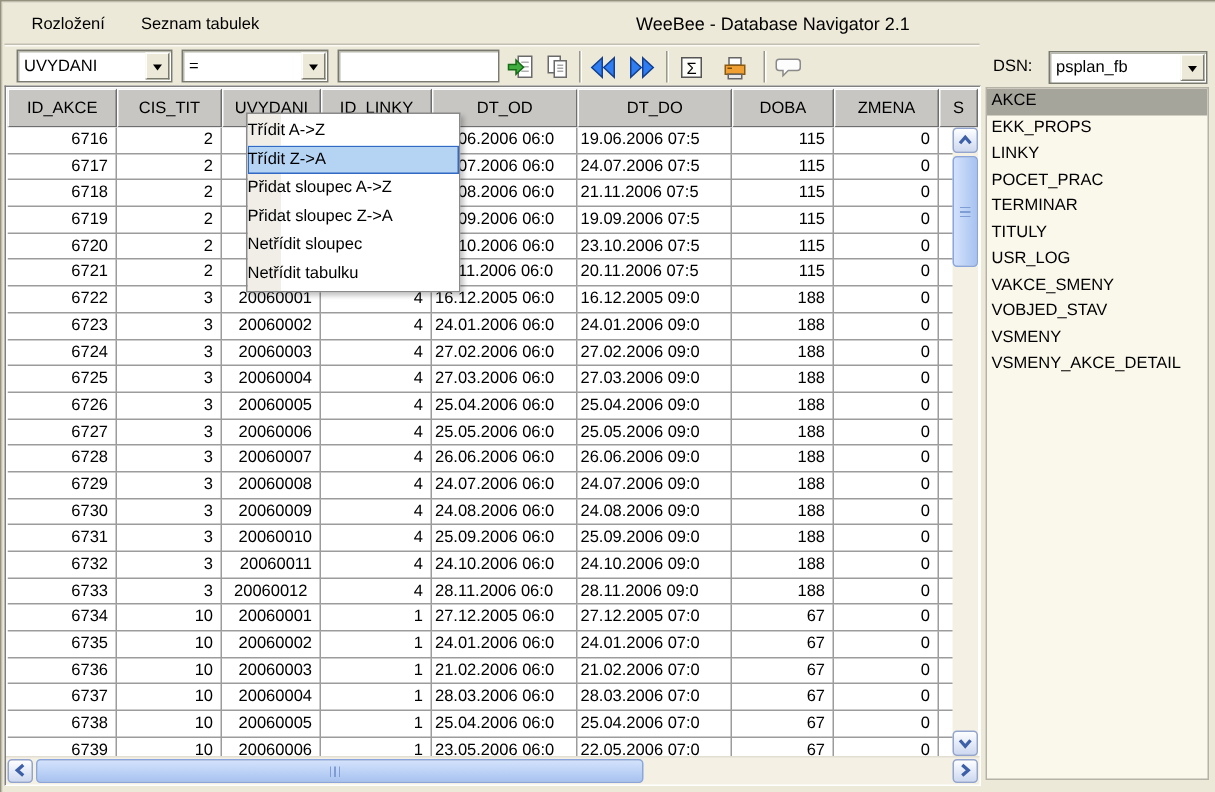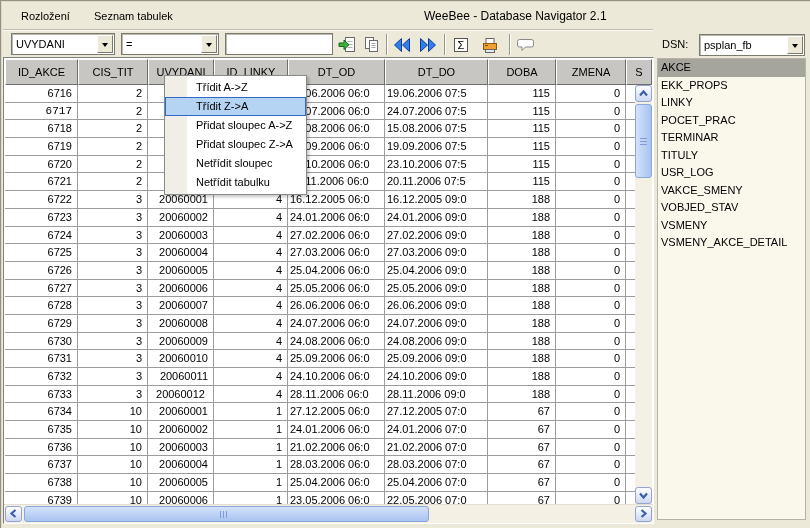--- a/index.html
+++ b/index.html
@@ -61,21 +61,21 @@
   .dsncombo{left:698px;width:106px;}
   .tablelist{position:absolute;left:656px;top:57px;width:149px;height:462px;box-sizing:border-box;
              background:#faf7eb;border:1px solid #b5b2a6;overflow:hidden;}
   .litem{height:17.5px;line-height:17.5px;padding-left:3px;white-space:nowrap;font-size:11px;}
   .litem.sel{background:#a6a59c;}
 
   
   .ctxmenu{position:absolute;left:163px;top:74px;width:143px;box-sizing:border-box;z-index:9;
            background:linear-gradient(90deg,#f0eee7 0,#f0eee7 22px,#ffffff 22px);
            border:1px solid #8a8a8a;box-shadow:2px 2px 3px rgba(0,0,0,.22);padding:2px 0;}
-  .citem{height:19px;line-height:19px;padding-left:31px;white-space:nowrap;position:relative;}
+  .citem{height:19px;line-height:19px;white-space:nowrap;position:relative;}
   .citem.hot{background:#b5d3f3;box-shadow:inset 0 0 0 1px #3169c5;}
   svg{display:block;}
 </style>
 </head>
 <body>
 
 <div class="win">
 
   <div class="menubar">
     <span class="mitem">Rozložení</span>
@@ -166,37 +166,37 @@
           <div class="gcell" style="width: 70px; text-align: right;">2</div>
           <div class="gcell" style="width: 66px; text-align: right;"></div>
           <div class="gcell" style="width: 74px; text-align: right;"></div>
           <div class="gcell" style="width: 97px; text-align: left; padding-left: 2px;">19.06.2006 06:0</div>
           <div class="gcell" style="width: 103px; text-align: left; padding-left: 2px;">19.06.2006 07:5</div>
           <div class="gcell" style="width: 68px; text-align: right;">115</div>
           <div class="gcell" style="width: 70px; text-align: right;">0</div>
           <div class="gcell" style="width: 26px; text-align: center;"></div>
         </div>
         <div class="grow">
-          <div class="gcell" style="width: 73px; text-align: right; font-family: Liberation Mono, monospace;">6717</div>
+          <div class="gcell" style="width: 73px; text-align: right;">6717</div>
           <div class="gcell" style="width: 70px; text-align: right;">2</div>
           <div class="gcell" style="width: 66px; text-align: right;"></div>
           <div class="gcell" style="width: 74px; text-align: right;"></div>
           <div class="gcell" style="width: 97px; text-align: left; padding-left: 2px;">24.07.2006 06:0</div>
           <div class="gcell" style="width: 103px; text-align: left; padding-left: 2px;">24.07.2006 07:5</div>
           <div class="gcell" style="width: 68px; text-align: right;">115</div>
           <div class="gcell" style="width: 70px; text-align: right;">0</div>
           <div class="gcell" style="width: 26px; text-align: center;"></div>
         </div>
         <div class="grow">
           <div class="gcell" style="width: 73px; text-align: right;">6718</div>
           <div class="gcell" style="width: 70px; text-align: right;">2</div>
           <div class="gcell" style="width: 66px; text-align: right;"></div>
           <div class="gcell" style="width: 74px; text-align: right;"></div>
           <div class="gcell" style="width: 97px; text-align: left; padding-left: 2px;">21.08.2006 06:0</div>
-          <div class="gcell" style="width: 103px; text-align: left; padding-left: 2px;">15.08.2006 07:5</div>
+          <div class="gcell" style="width: 103px; text-align: left; padding-left: 2px;">21.11.2006 07:5</div>
           <div class="gcell" style="width: 68px; text-align: right;">115</div>
           <div class="gcell" style="width: 70px; text-align: right;">0</div>
           <div class="gcell" style="width: 26px; text-align: center;"></div>
         </div>
         <div class="grow">
           <div class="gcell" style="width: 73px; text-align: right;">6719</div>
           <div class="gcell" style="width: 70px; text-align: right;">2</div>
           <div class="gcell" style="width: 66px; text-align: right;"></div>
           <div class="gcell" style="width: 74px; text-align: right;"></div>
           <div class="gcell" style="width: 97px; text-align: left; padding-left: 2px;">19.09.2006 06:0</div>

